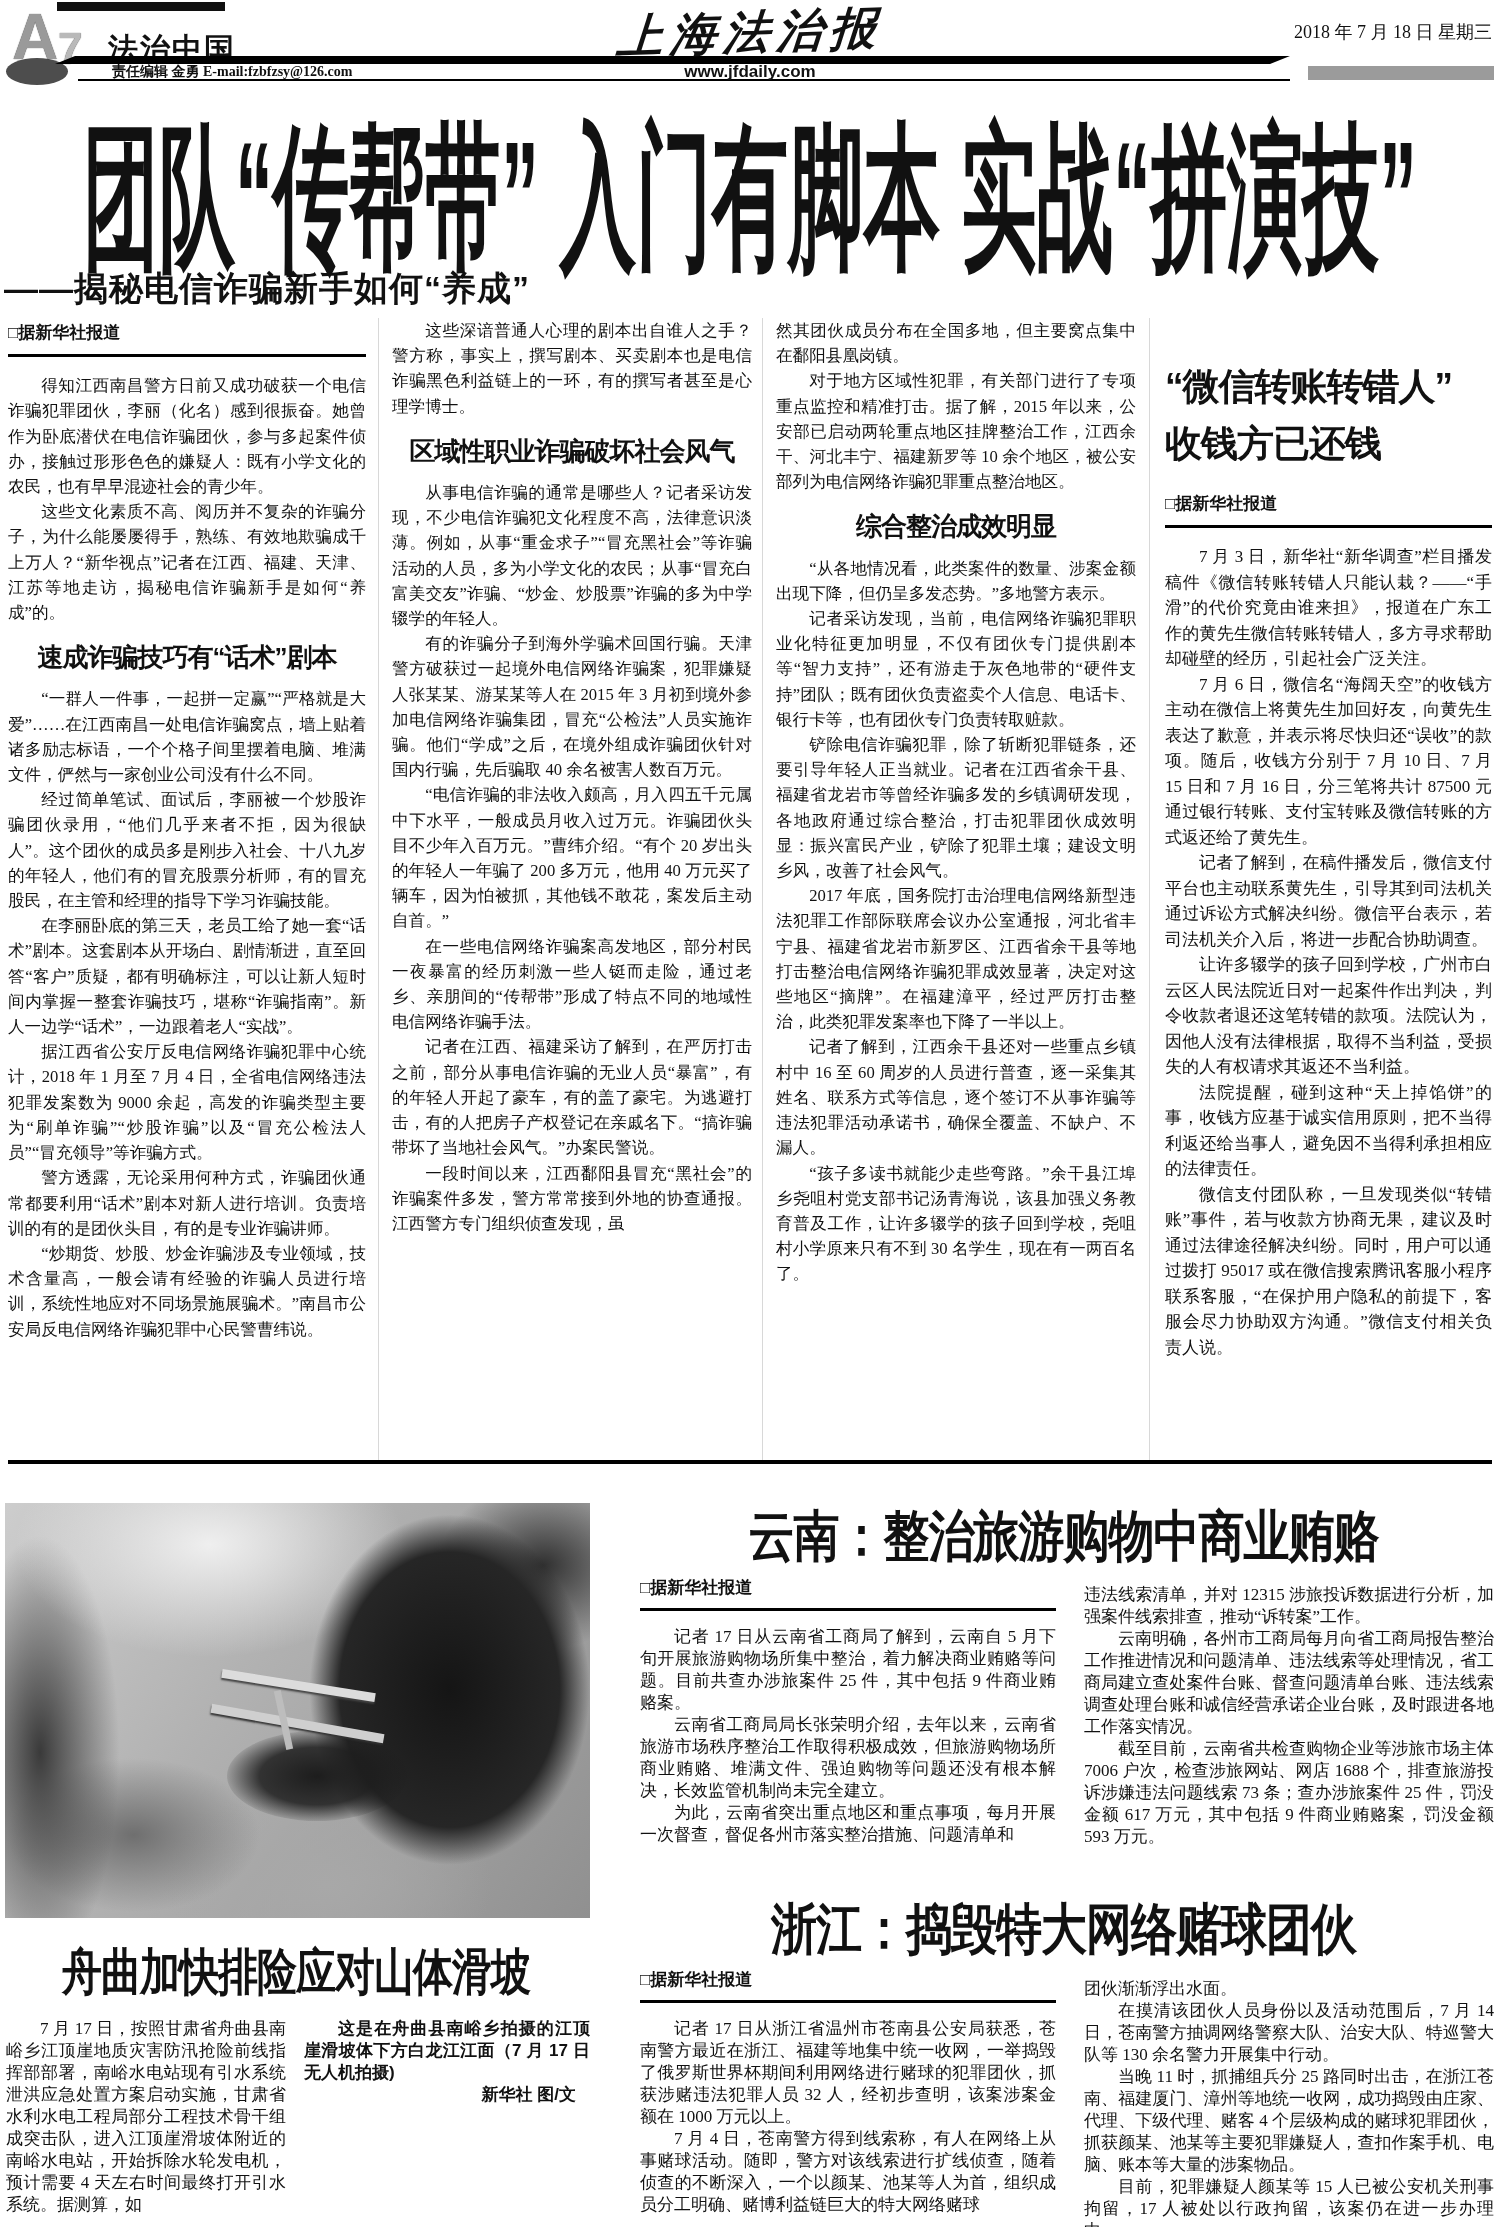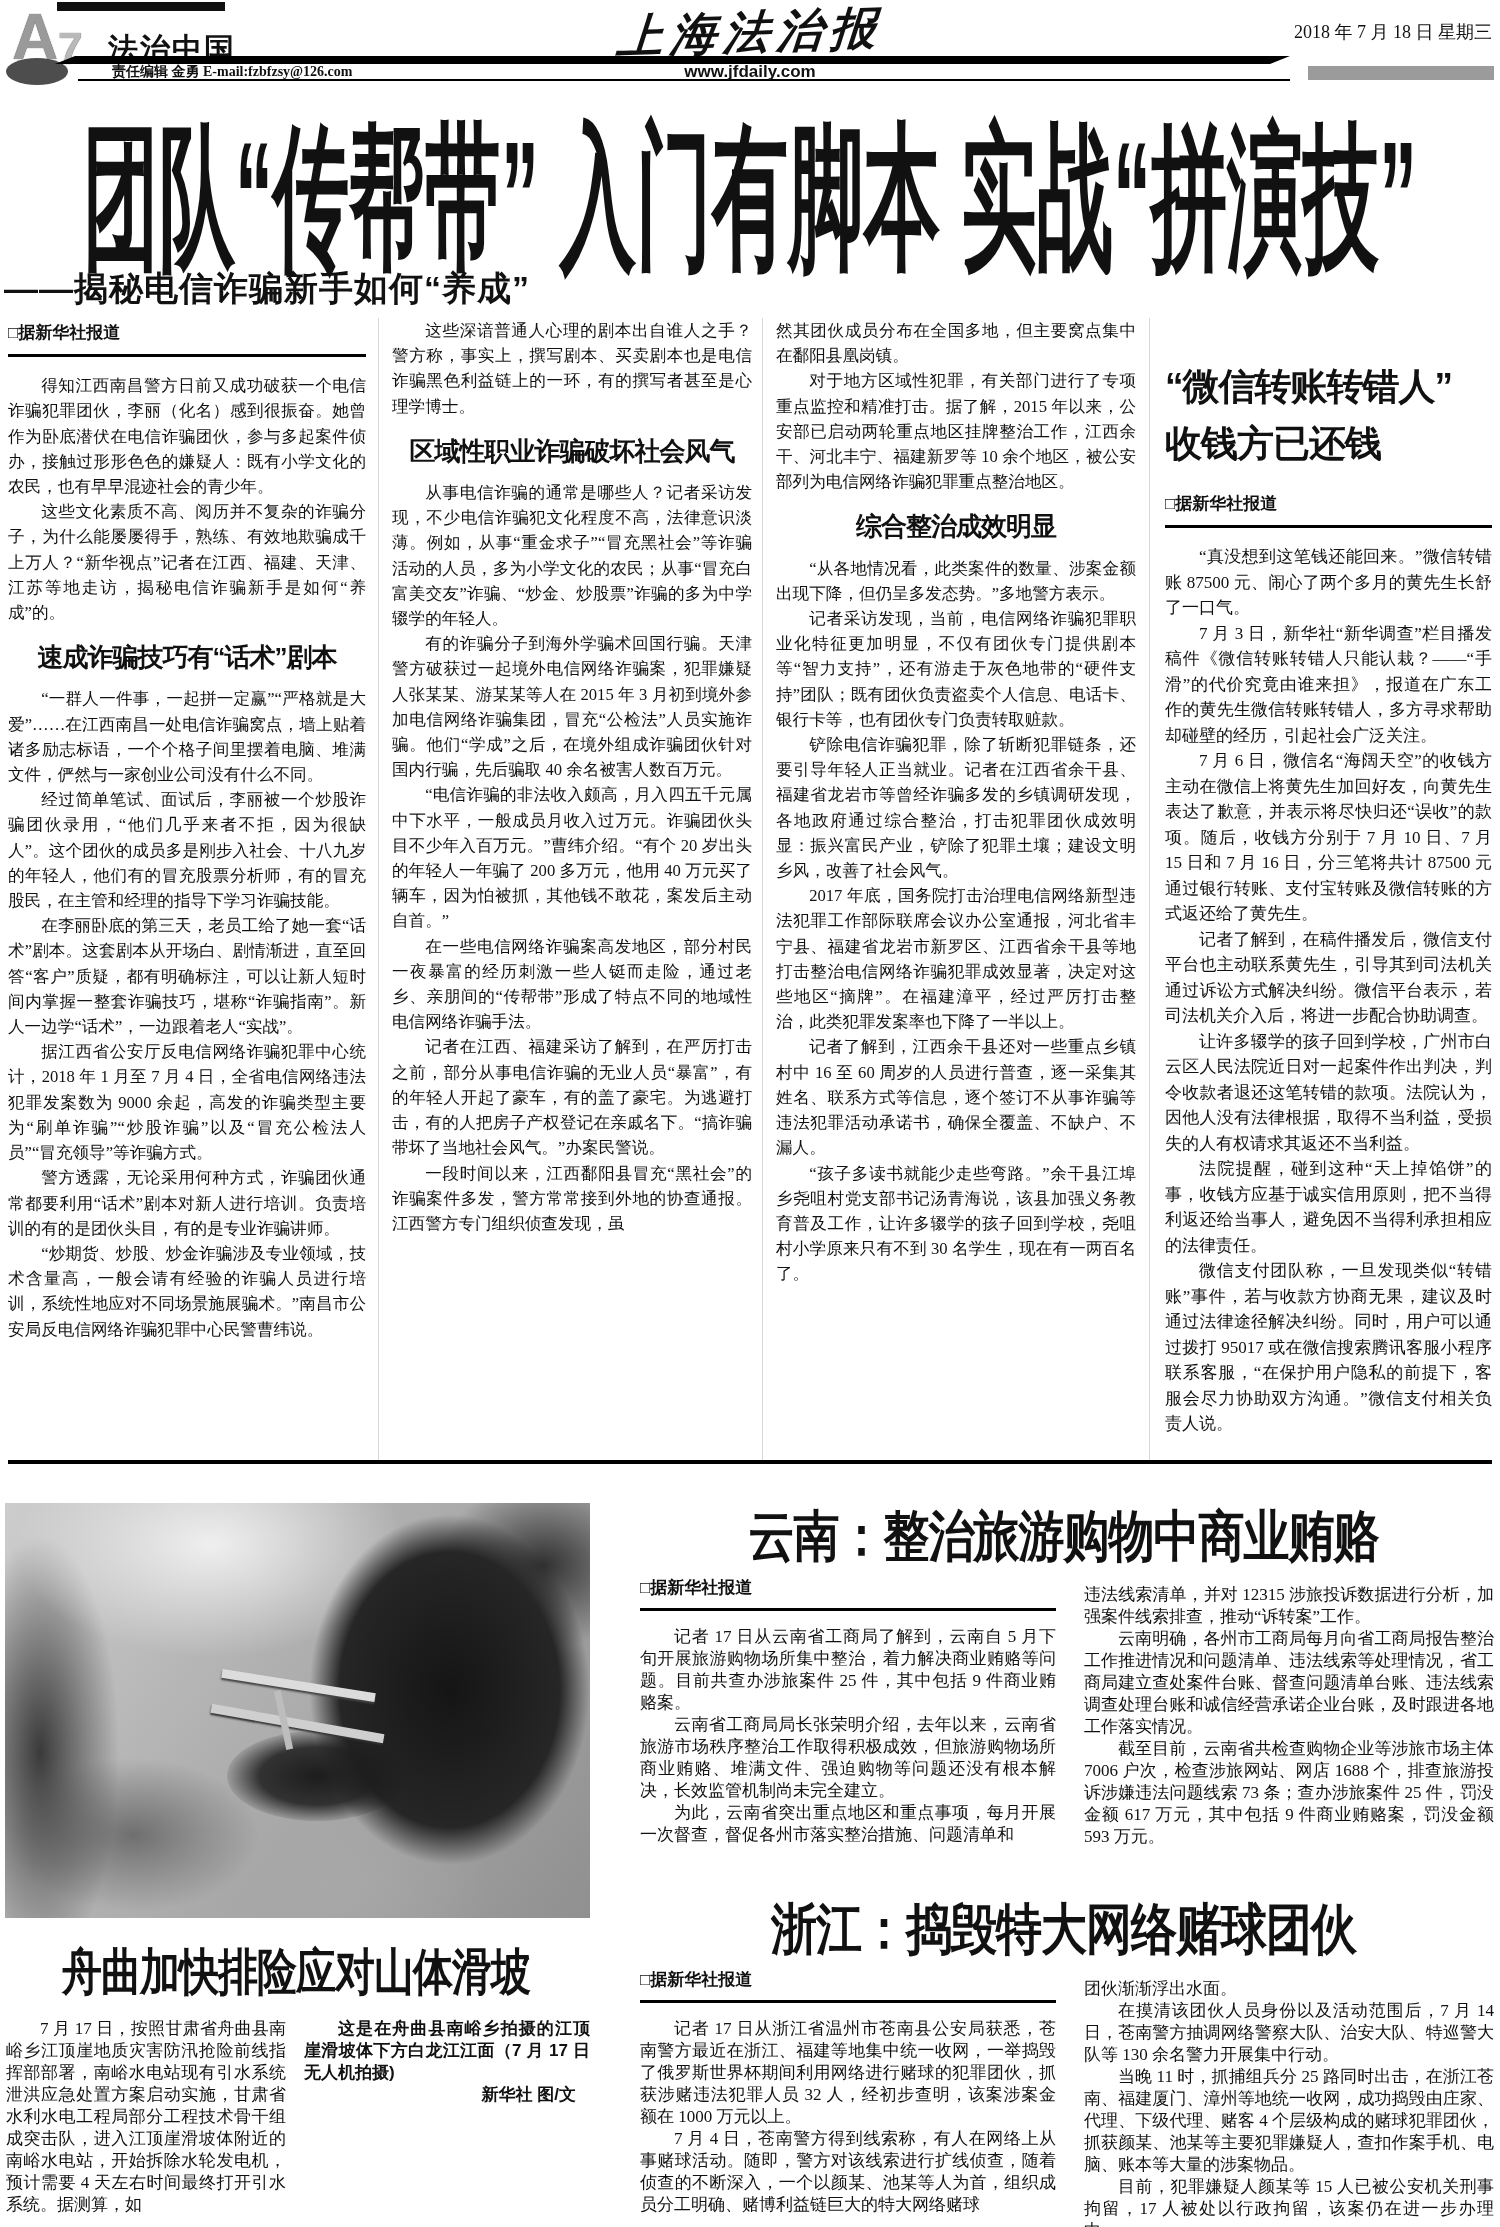--- a/index.html
+++ b/index.html
@@ -161,21 +161,20 @@
       </div>
   </div>
 
   <div id="col4" class="col">
     <div id="sideTitle">
       <div>“微信转账转错人”</div>
       <div>收钱方已还钱</div>
     </div>
     <div class="byline">□据新华社报道</div>
     <div>
-        <p class="p">“真没想到这笔钱还能回来。”微信转错账 87500 元、闹心了两个多月的黄先生长舒了一口气。</p>
         <p class="p">7 月 3 日，新华社“新华调查”栏目播发稿件《微信转账转错人只能认栽？——“手滑”的代价究竟由谁来担》，报道在广东工作的黄先生微信转账转错人，多方寻求帮助却碰壁的经历，引起社会广泛关注。</p>
         <p class="p">7 月 6 日，微信名“海阔天空”的收钱方主动在微信上将黄先生加回好友，向黄先生表达了歉意，并表示将尽快归还“误收”的款项。随后，收钱方分别于 7 月 10 日、7 月 15 日和 7 月 16 日，分三笔将共计 87500 元通过银行转账、支付宝转账及微信转账的方式返还给了黄先生。</p>
         <p class="p">记者了解到，在稿件播发后，微信支付平台也主动联系黄先生，引导其到司法机关通过诉讼方式解决纠纷。微信平台表示，若司法机关介入后，将进一步配合协助调查。</p>
         <p class="p">让许多辍学的孩子回到学校，广州市白云区人民法院近日对一起案件作出判决，判令收款者退还这笔转错的款项。法院认为，因他人没有法律根据，取得不当利益，受损失的人有权请求其返还不当利益。</p>
         <p class="p">法院提醒，碰到这种“天上掉馅饼”的事，收钱方应基于诚实信用原则，把不当得利返还给当事人，避免因不当得利承担相应的法律责任。</p>
         <p class="p">微信支付团队称，一旦发现类似“转错账”事件，若与收款方协商无果，建议及时通过法律途径解决纠纷。同时，用户可以通过拨打 95017 或在微信搜索腾讯客服小程序联系客服，“在保护用户隐私的前提下，客服会尽力协助双方沟通。”微信支付相关负责人说。</p>
       </div>
   </div>
 
   <div id="sep"></div>

